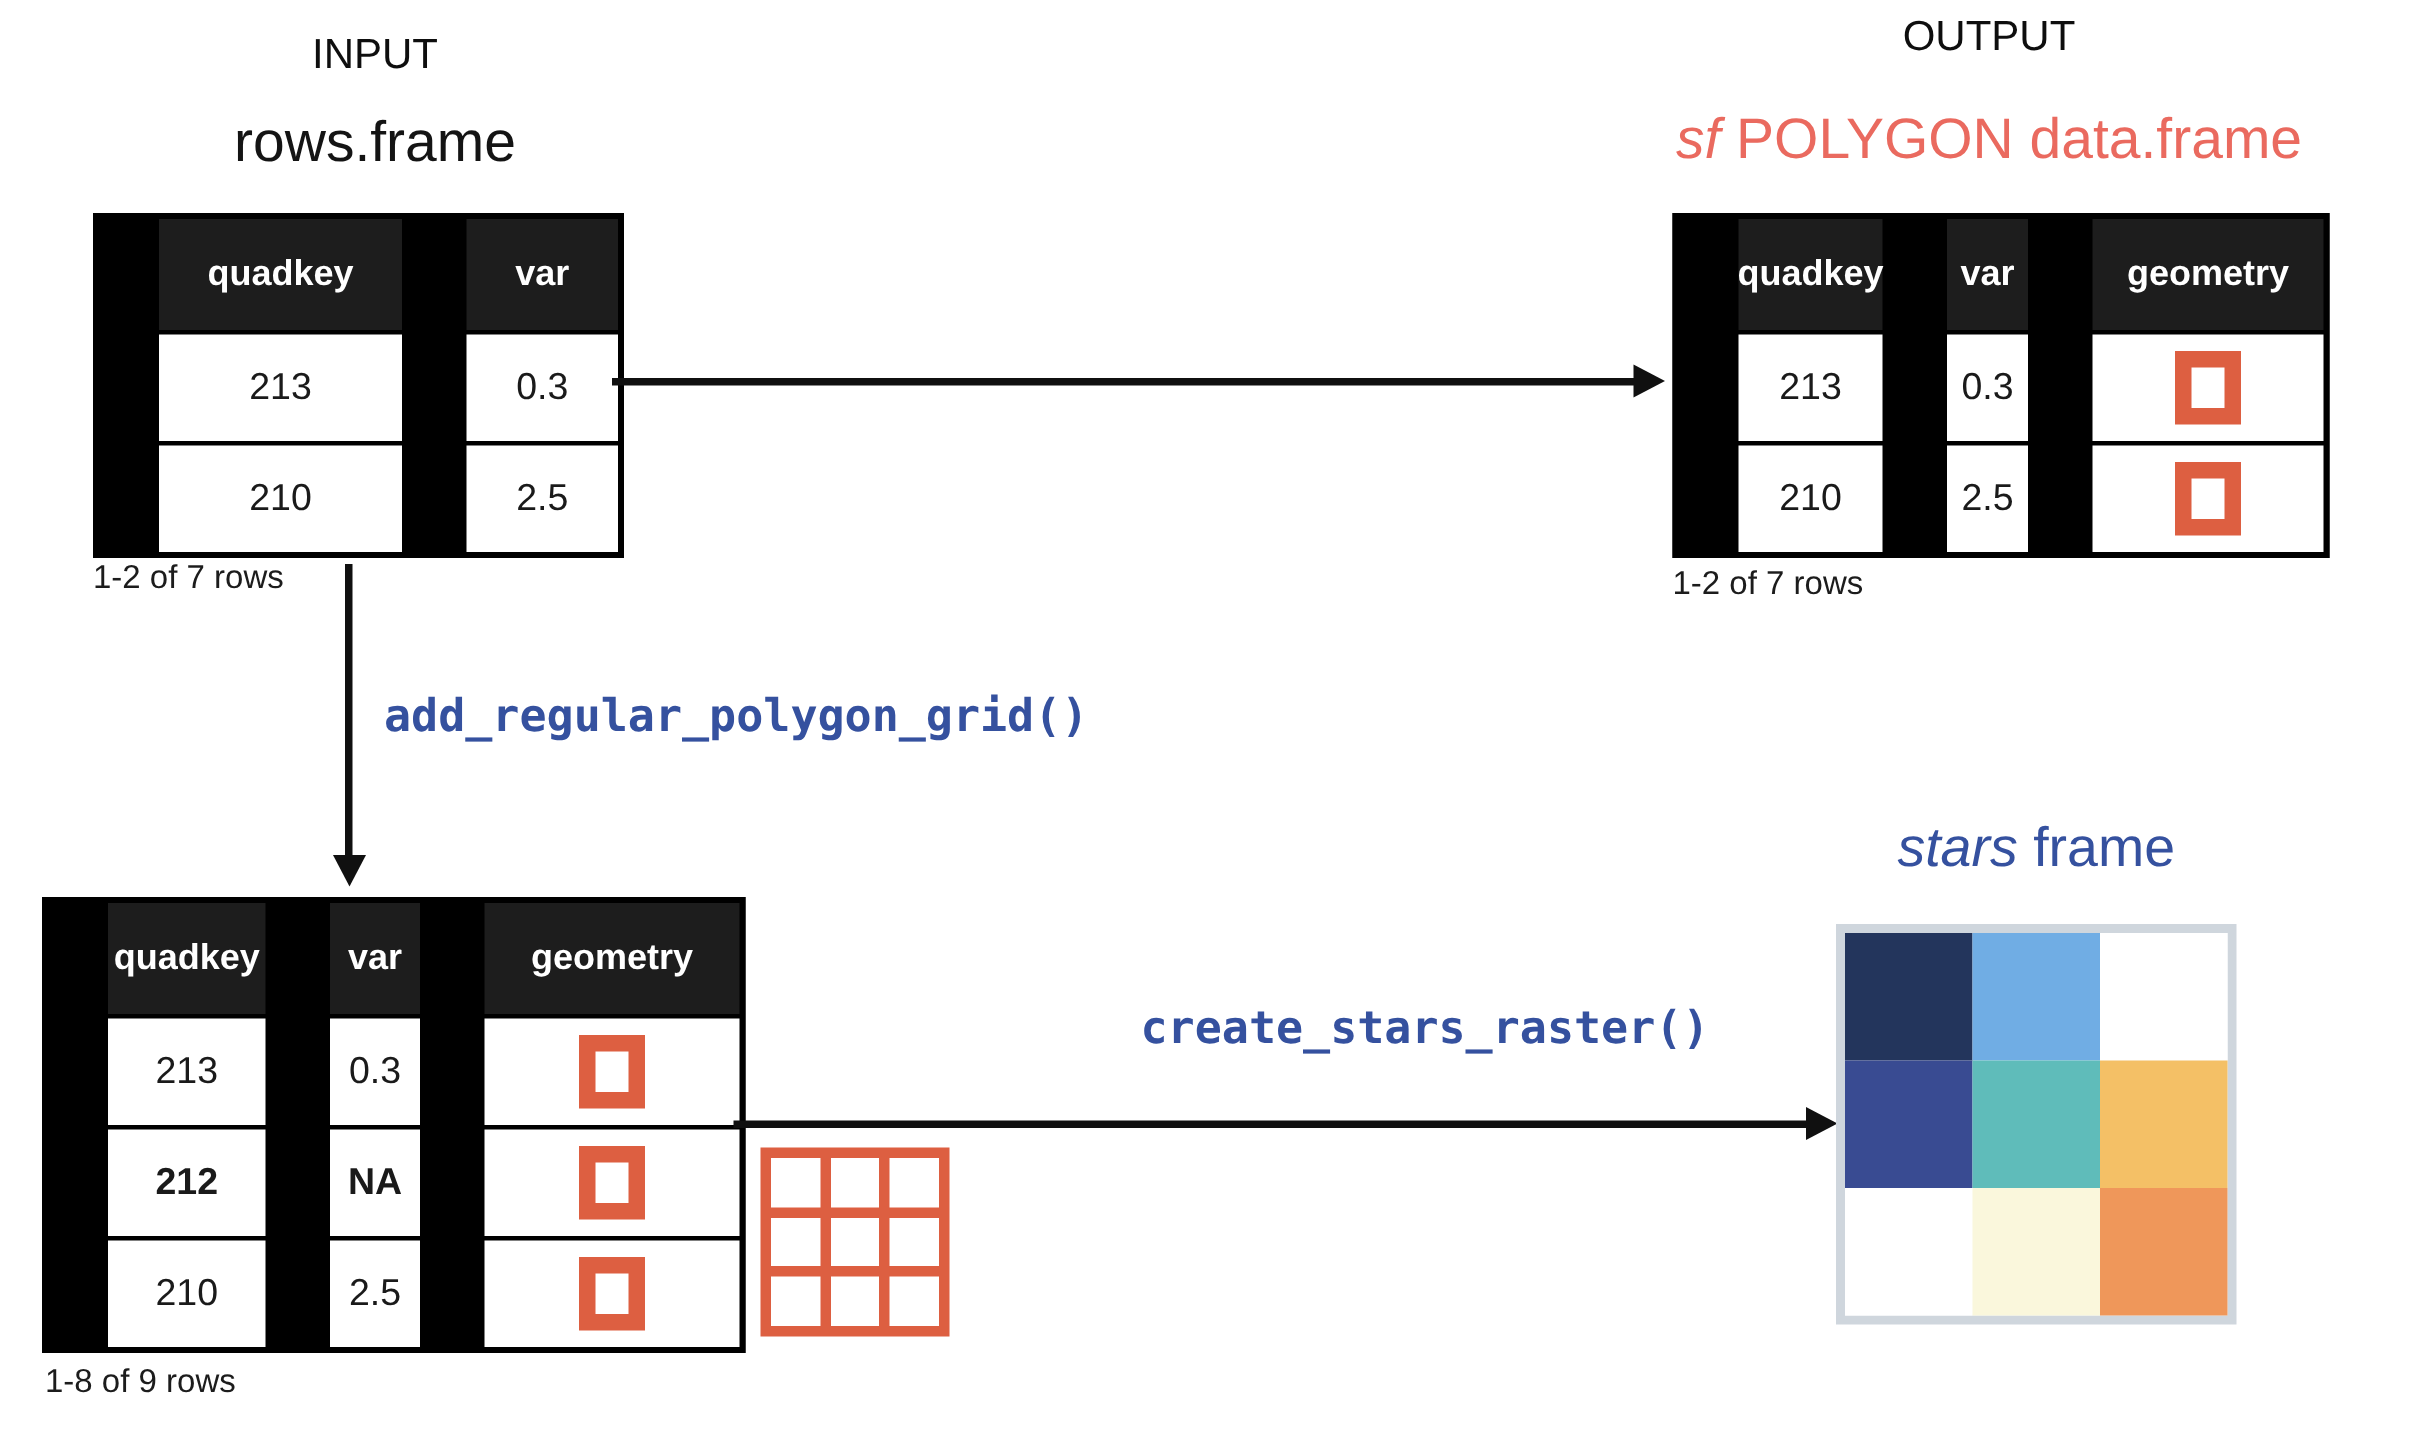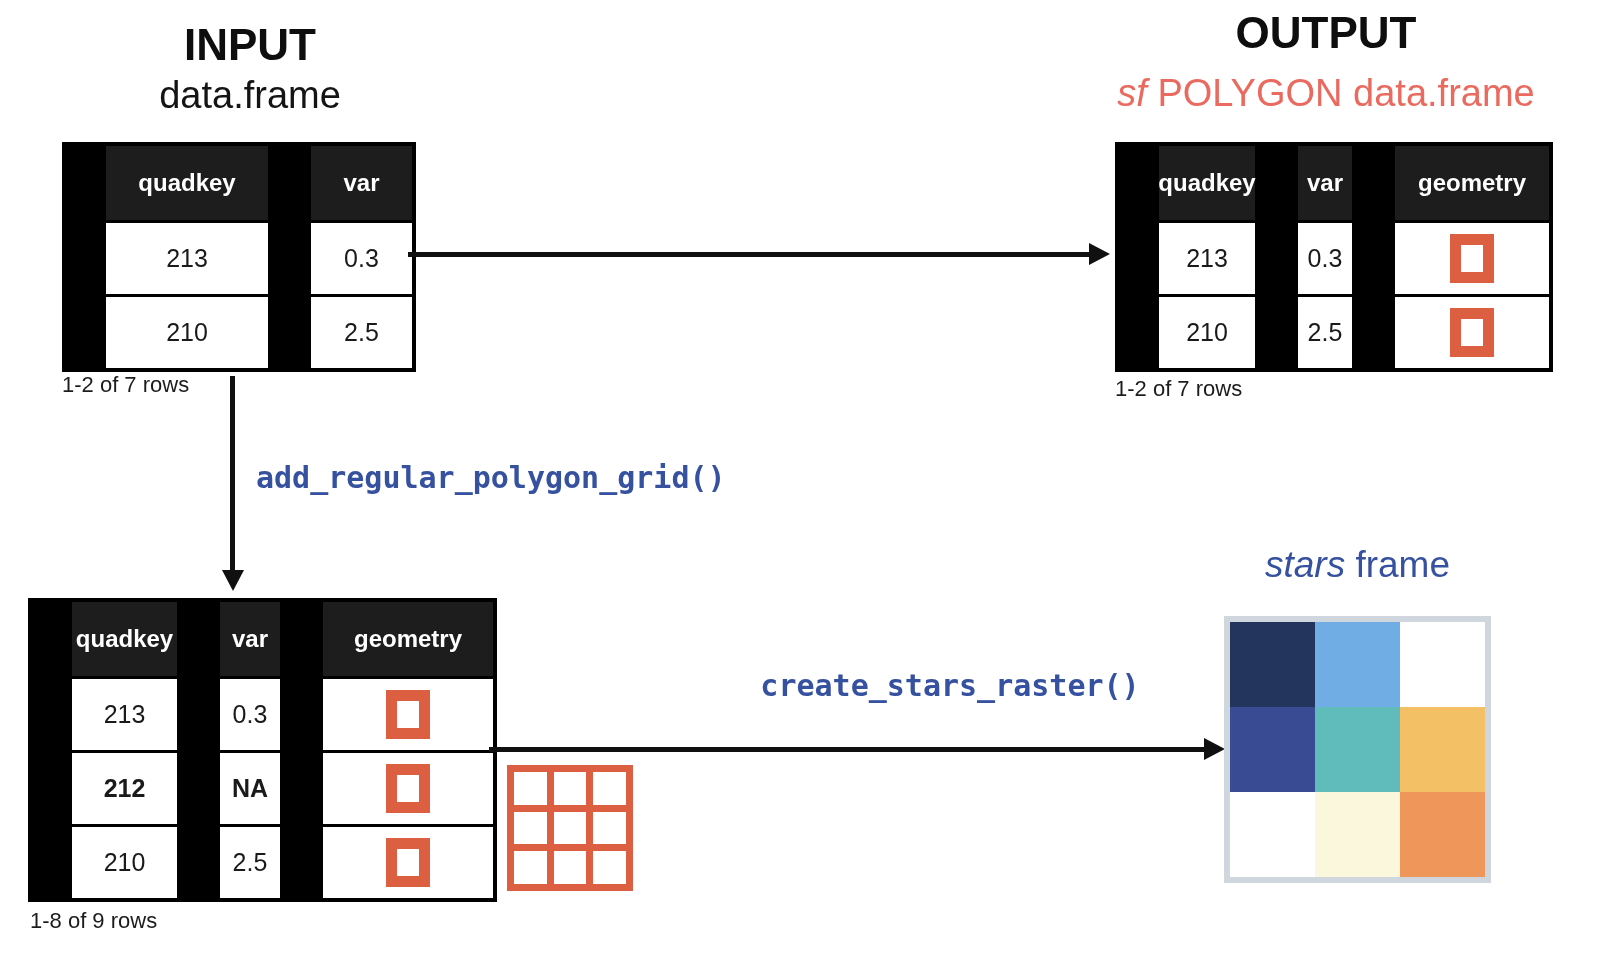--- a/index.html
+++ b/index.html
@@ -2,21 +2,21 @@
 <html style="--orange: #dd5f41; --salmon: #ea6a5f; --salmon_fn: #e0635a; --salmon_dark: #8e3a3e; --blue: #35519f; --header_bg: #1d1d1d; --raster_frame: #cfd6dd;"><head>
 <meta charset="utf-8">
 <style>
   html,body{margin:0;padding:0;background:#ffffff;}
   .canvas{
     position:relative;width:1606px;height:956px;background:#ffffff;overflow:hidden;
     font-family:"Liberation Sans", sans-serif;color:#141414;
   }
   .abs{position:absolute;}
   .center{text-align:center;}
-  .title{font-size:44px;font-weight:700;letter-spacing:0px;color:#0e0e0e;}
+  .title{font-size:28px;font-weight:400;letter-spacing:0px;color:#0e0e0e;}
   .subtitle{font-size:38px;font-weight:400;color:#141414;}
   .subtitle.red{color:var(--salmon);}
   .ital{font-style:italic;}
   .caption{font-size:22px;color:#1c1c1c;}
 
   
   .tbl{display:grid;background:#000;border:4px solid #000;gap:3px;}
   .tbl > div{background:#fff;display:flex;align-items:center;justify-content:center;
              font-size:25px;color:#1a1a1a;margin-left:40px;}
   .tbl > .th{background:var(--header_bg);color:#fff;font-weight:700;font-size:24px;}
@@ -48,21 +48,21 @@
               border-bottom:11px solid transparent;border-left:21px solid #101010;}
   .head-down{width:0;height:0;border-left:11px solid transparent;
              border-right:11px solid transparent;border-top:21px solid #101010;}
 </style>
 </head>
 <body>
 
 <div class="canvas">
 
   <div class="abs center title" style="left:75px;top:20px;width:350px;">INPUT</div>
-  <div class="abs center subtitle" style="left:75px;top:74px;width:350px;">data.frame</div>
+  <div class="abs center subtitle" style="left:75px;top:74px;width:350px;">rows.frame</div>
 
   <div class="abs tbl" style="left:62px;top:142px;width:346px;grid-template-columns:202px 1fr;grid-template-rows:74px 71px 71px;">
     <div class="th">quadkey</div>
     <div class="th">var</div>
     <div>213</div>
     <div>0.3</div>
     <div>210</div>
     <div>2.5</div>
   </div>
   <div class="abs caption" style="left:62px;top:372px;">1-2 of 7 rows</div>

